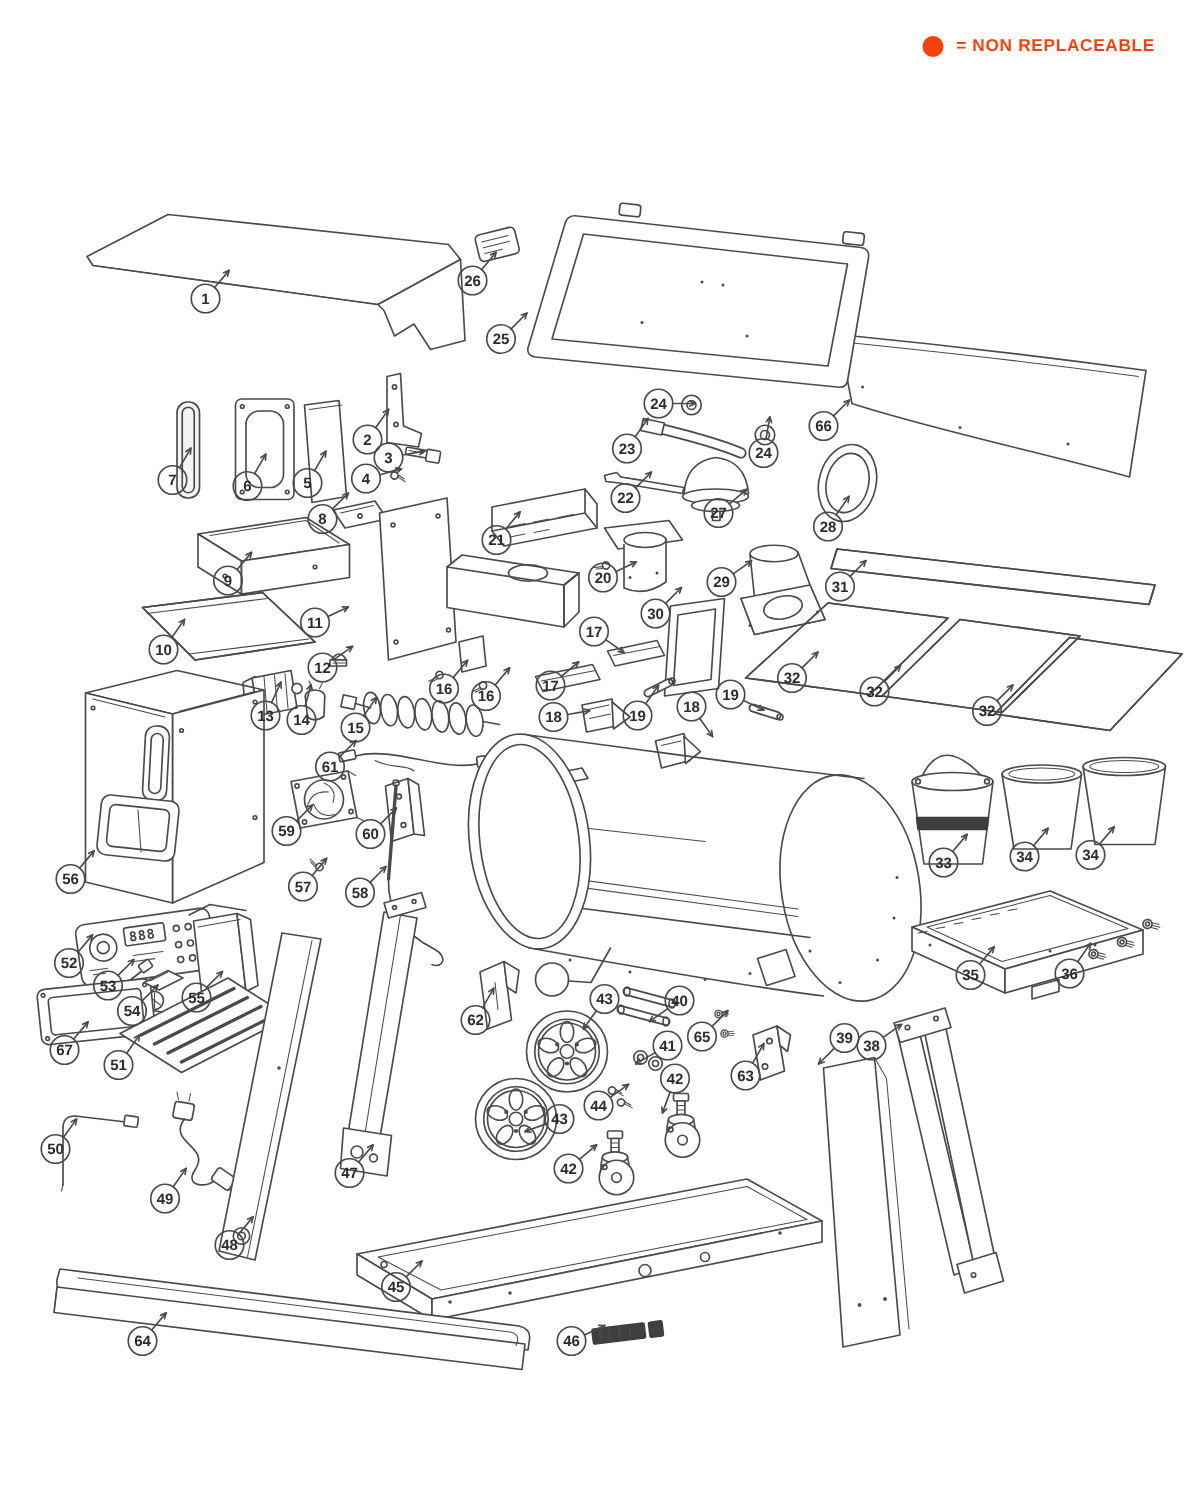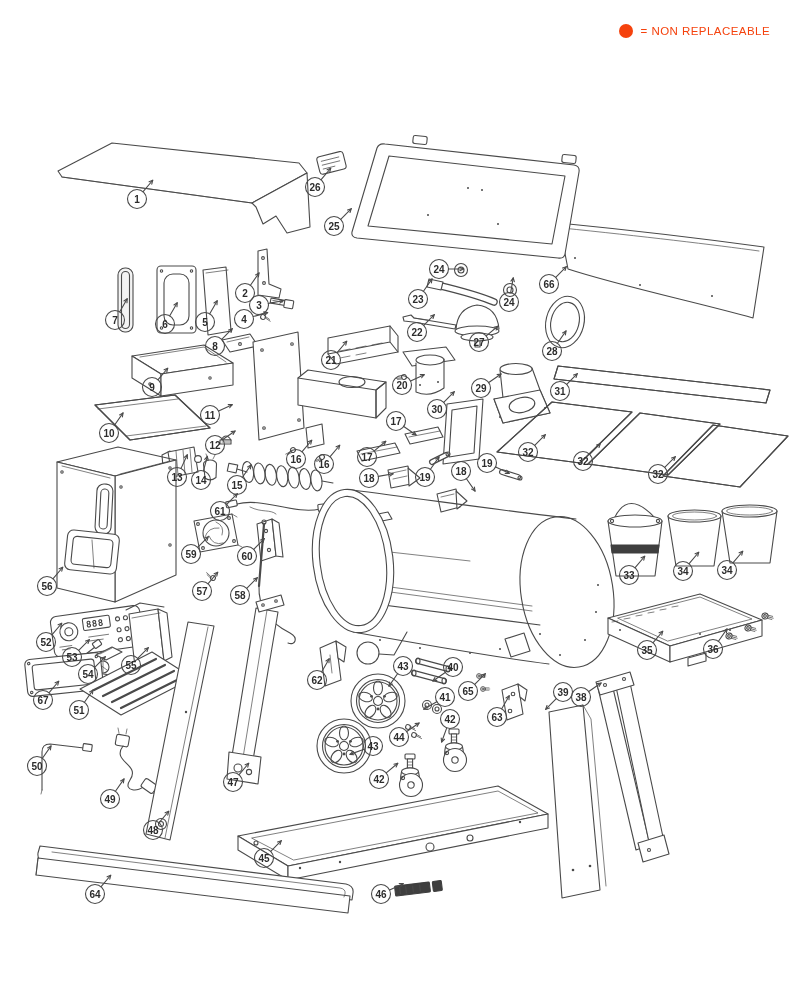--- a/index.html
+++ b/index.html
@@ -1,20 +1,20 @@
 <!DOCTYPE html>
 <html><head>
 <meta charset="utf-8">
 <style>
   html,body{margin:0;padding:0;background:#ffffff;}
   #stage{position:relative;width:798px;height:1007px;background:#fff;overflow:hidden;
          font-family:"Liberation Sans",sans-serif;}
   .legend{position:absolute;top:24px;right:28px;display:flex;align-items:center;gap:8px;}
   .legend-dot{width:14px;height:14px;border-radius:50%;background:#F5420D;}
-  .legend-text{font-weight:normal;font-size:11.5px;letter-spacing:.45px;color:#F5420D;}
+  .legend-text{font-weight:bold;font-size:11.5px;letter-spacing:.45px;color:#F5420D;}
   svg{position:absolute;left:0;top:0;}
   svg .ln, svg g, svg path, svg rect, svg circle, svg ellipse, svg line, svg polygon{
       stroke:#4a4a4a;stroke-width:1.1;fill:none;stroke-linejoin:round;stroke-linecap:round;}
   svg .fw{fill:#ffffff;}
   svg .fg{fill:#f3f3f3;}
   svg .dot{fill:#4a4a4a;stroke:none;}
   svg .dk{fill:#3f3f3f;stroke:#3f3f3f;}
   svg .thin{stroke-width:.7;}
   svg .thick{stroke-width:2.2;}
   svg .tube-o{stroke-width:7.5;}

